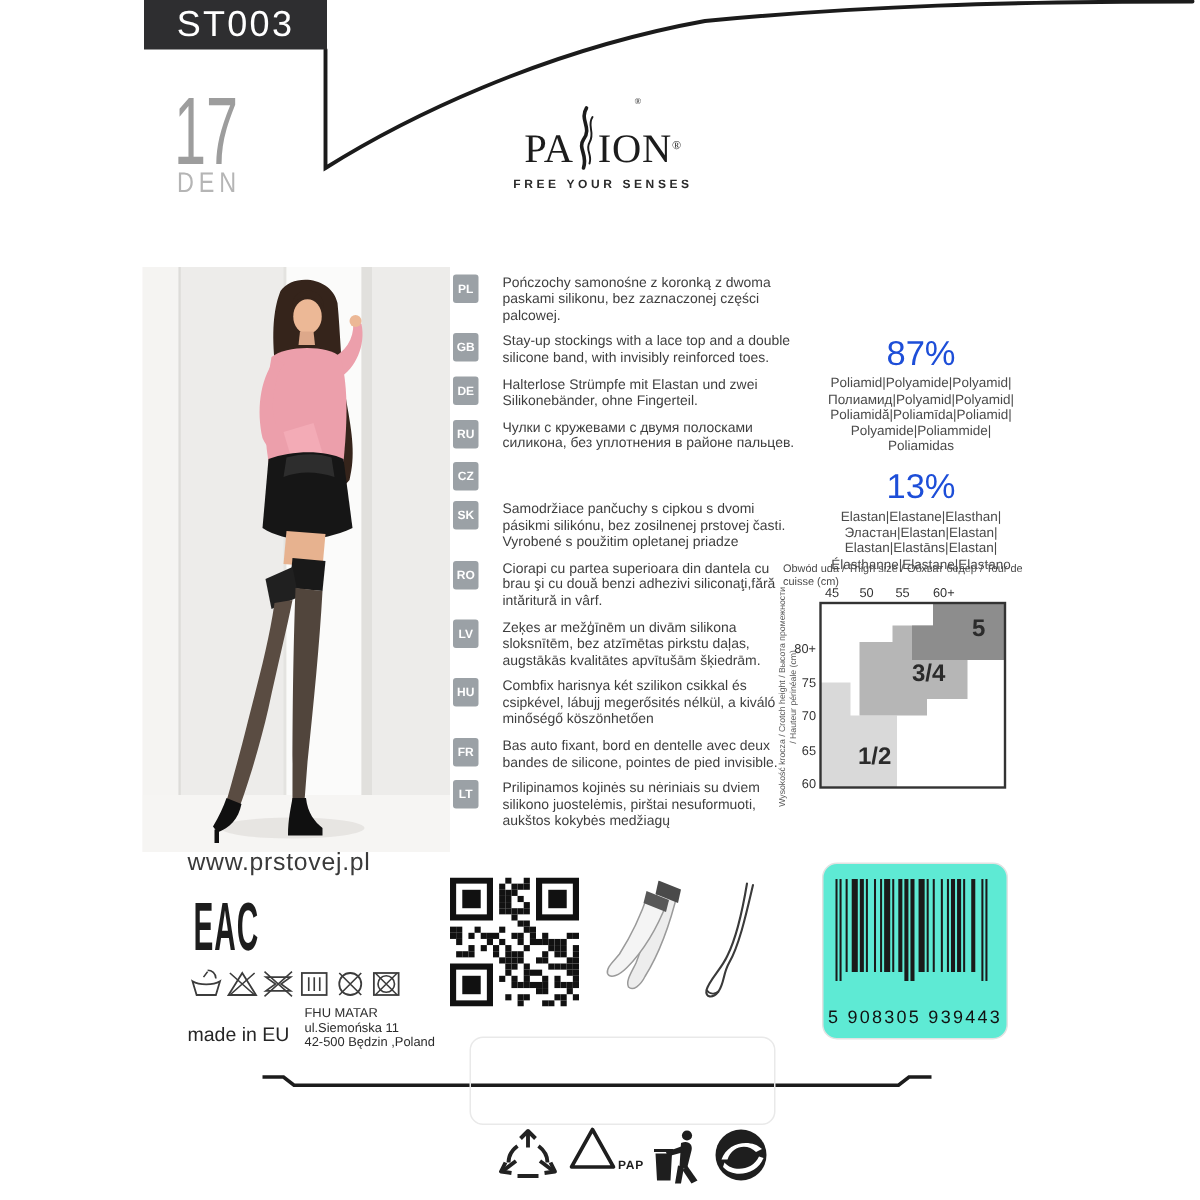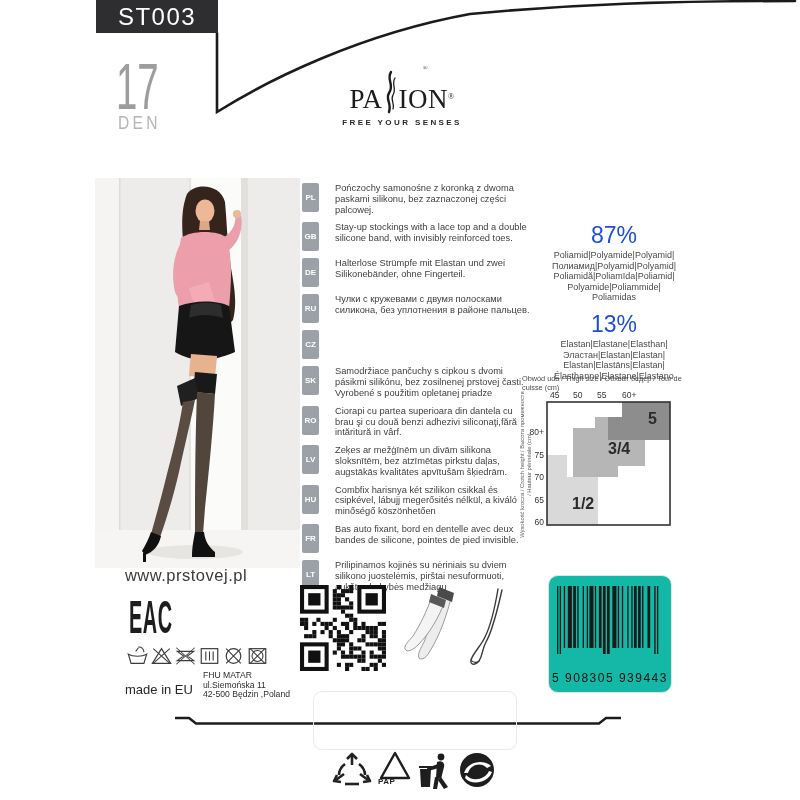--- a/index.html
+++ b/index.html
@@ -19,21 +19,21 @@
   .brand{left:342px;top:70px;width:120px;display:flex;align-items:flex-end;justify-content:center;
          font-family:"Liberation Serif",serif;font-size:27px;color:#1c1c1c;letter-spacing:.5px;}
   .brand .reg-top{position:absolute;top:-5px;right:34px;font-size:6px;color:#1c1c1c;}
   .brand .reg{font-size:8px;margin-bottom:14px;}
   .tagline{left:342px;top:118px;width:120px;text-align:center;font-size:8px;font-weight:bold;
            letter-spacing:2.4px;color:#2a2a2a;}
 
   
   .descs{left:302px;top:183px;width:232px;display:flex;flex-direction:column;gap:7px;}
   .desc-row{display:flex;align-items:flex-start;}
-  .lang-badge{flex:0 0 17px;height:29px;background:#9ba1a6;border-radius:2px;color:#fff;
+  .lang-badge{flex:0 0 17px;height:19px;background:#9ba1a6;border-radius:2px;color:#fff;
               font-size:8px;font-weight:bold;display:flex;align-items:center;justify-content:center;}
   .desc-row p{margin:0 0 0 16px;width:196px;font-size:9.3px;line-height:10.8px;color:#3e3e3e;}
 
   
   .comp{left:535px;top:222px;width:158px;text-align:center;color:#454545;}
   .pct{font-size:23px;color:#1d4ed8;line-height:26px;}
   .comp-names{font-size:9px;line-height:10.6px;white-space:pre-line;margin:2px 0 8px 0;color:#4a4a4a;}
 
   
   .chart{left:516px;top:374px;width:182px;height:170px;}
@@ -44,26 +44,26 @@
   
   .website{left:95px;top:566px;width:182px;text-align:center;font-size:16.5px;color:#3a3a3a;letter-spacing:.5px;}
   .eac{left:129px;top:592px;font-size:32px;font-weight:bold;color:#1d1d1d;
        transform:scale(.62,1.42);transform-origin:left top;letter-spacing:1px;}
   .care-row{left:126px;top:645px;display:flex;gap:1px;}
   .made-in{left:125px;top:682px;font-size:13px;color:#262626;}
   .address{left:203px;top:671px;font-size:8.6px;line-height:9.6px;color:#2c2c2c;}
 
   
   .faint-box{left:313px;top:691px;width:202px;height:57px;border:1px solid #e9e9e9;border-radius:9px;}
-  .barcode-box{left:548px;top:575px;width:122px;height:116px;background:#14b8a6;border:1px solid #e2e2e2;
+  .barcode-box{left:548px;top:575px;width:122px;height:116px;background:#5eead4;border:1px solid #e2e2e2;
                border-radius:10px;}
   .barcode-num{position:absolute;left:0;bottom:7px;width:100%;text-align:center;
                font-size:12px;letter-spacing:1.5px;color:#111;}
   .eco-row{left:331px;top:751px;display:flex;align-items:flex-start;gap:5px;}
-  .pap-wrap{display:flex;flex-direction:column;align-items:flex-start;}
+  .pap-wrap{display:flex;flex-direction:row;align-items:flex-end;}
   .pap-label{font-size:8px;font-weight:bold;color:#1e1e1e;margin-top:-4px;letter-spacing:.5px;}
 </style>
 </head>
 <body>
 
 <div class="page">
 
   <svg class="abs" style="left:0;top:0" width="800" height="140" viewBox="0 0 800 140">
     <path d="M217,33 L217,112 C268,80 360,34 470,14 C575,4 670,1 795,1" fill="none" stroke="#1b1b1b" stroke-width="2.6" stroke-linecap="round"></path>
   </svg>

